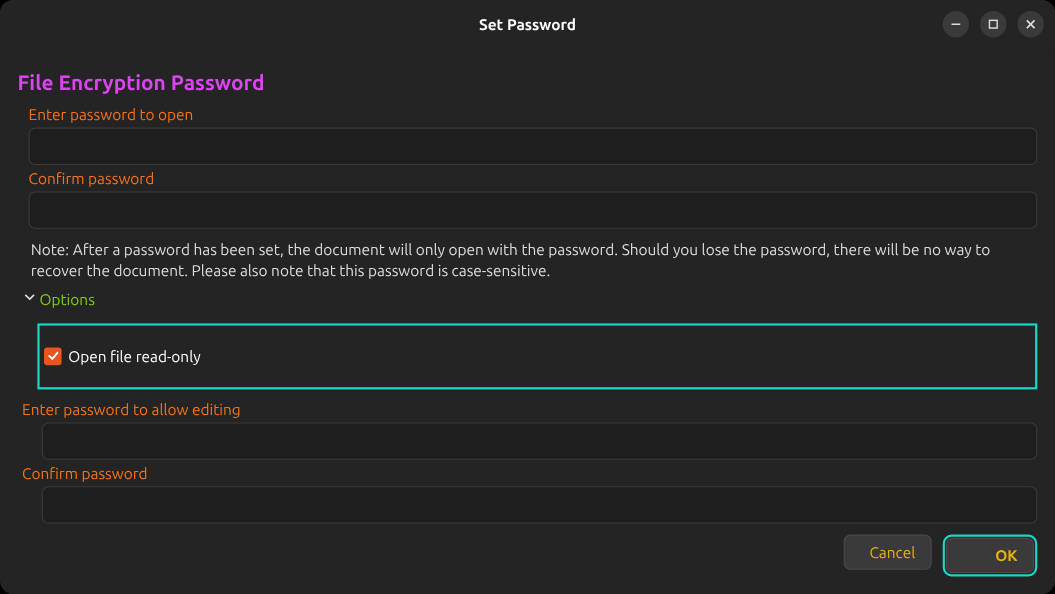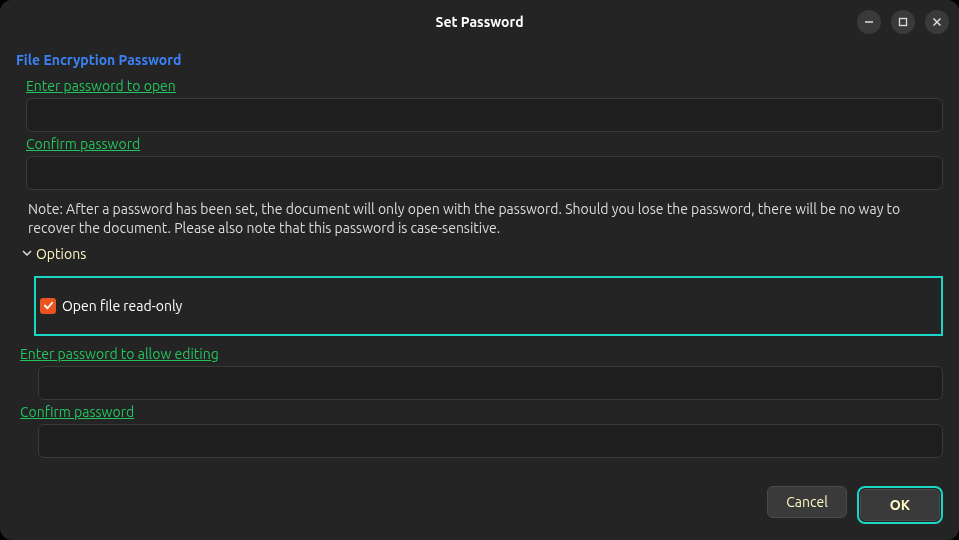--- a/index.html
+++ b/index.html
@@ -15,20 +15,21 @@
       overflow: hidden;
     }
     .window {
       width: 959px;
       height: 540px;
       background: #242424;
       border-radius: 12px;
       display: flex;
       flex-direction: column;
       overflow: hidden;
+      gap: 12px;
     }
     .titlebar {
       height: 44px;
       display: flex;
       align-items: center;
       justify-content: center;
       position: relative;
       background: #242424;
     }
     .titlebar-title {
@@ -59,30 +60,29 @@
       height: 10px;
     }
     .content {
       flex: 1;
       padding: 8px 16px 16px 16px;
       display: flex;
       flex-direction: column;
       color: #ddd;
     }
     .section-heading {
-      color: #3b82f6;
+      color: #d946ef;
       font-weight: 700;
-      font-size: 14px;
+      font-size: 19px;
       margin-bottom: 6px;
     }
     .field-label {
-      color: #22c55e;
+      color: #f97316;
       font-size: 14px;
       margin: 4px 0 4px 10px;
-      text-decoration: underline;
     }
     .text-input {
       width: calc(100% - 10px);
       margin-left: 10px;
       height: 34px;
       background: #1e1e1e;
       border: 1px solid #3a3a3a;
       border-radius: 6px;
       color: #fff;
       padding: 0 10px;
@@ -100,21 +100,21 @@
       gap: 4px;
       margin: 2px 0 10px 6px;
       cursor: pointer;
       user-select: none;
     }
     .chevron {
       color: #ddd;
       font-size: 12px;
     }
     .options-label {
-      color: #fef9c3;
+      color: #84cc16;
       font-size: 14px;
     }
     .checkbox-row {
       display: inline-flex;
       align-items: center;
       gap: 6px;
       margin: 4px 0 6px 18px;
       padding: 20px 4px;
       border: 2px solid #1bd6c7;
       cursor: pointer;
@@ -144,27 +144,27 @@
       justify-content: flex-end;
       gap: 10px;
       padding: 6px 0 0 0;
     }
     .btn {
       min-width: 80px;
       height: 32px;
       border-radius: 6px;
       display: flex;
       align-items: center;
-      justify-content: center;
-      font-size: 14px;
-      color: #fef9c3;
+      justify-content: flex-end;
+      font-size: 14px;
+      color: #eab308;
       cursor: pointer;
       background: #3a3a3a;
       border: 1px solid #4a4a4a;
-      padding: 0 2px;
+      padding: 0 14px;
     }
     .btn-ok-wrap {
       border: 2px solid #1bd6c7;
       border-radius: 8px;
       padding: 1px;
     }
     .btn-ok {
       background: #3a3a3a;
       font-weight: bold;
     }

